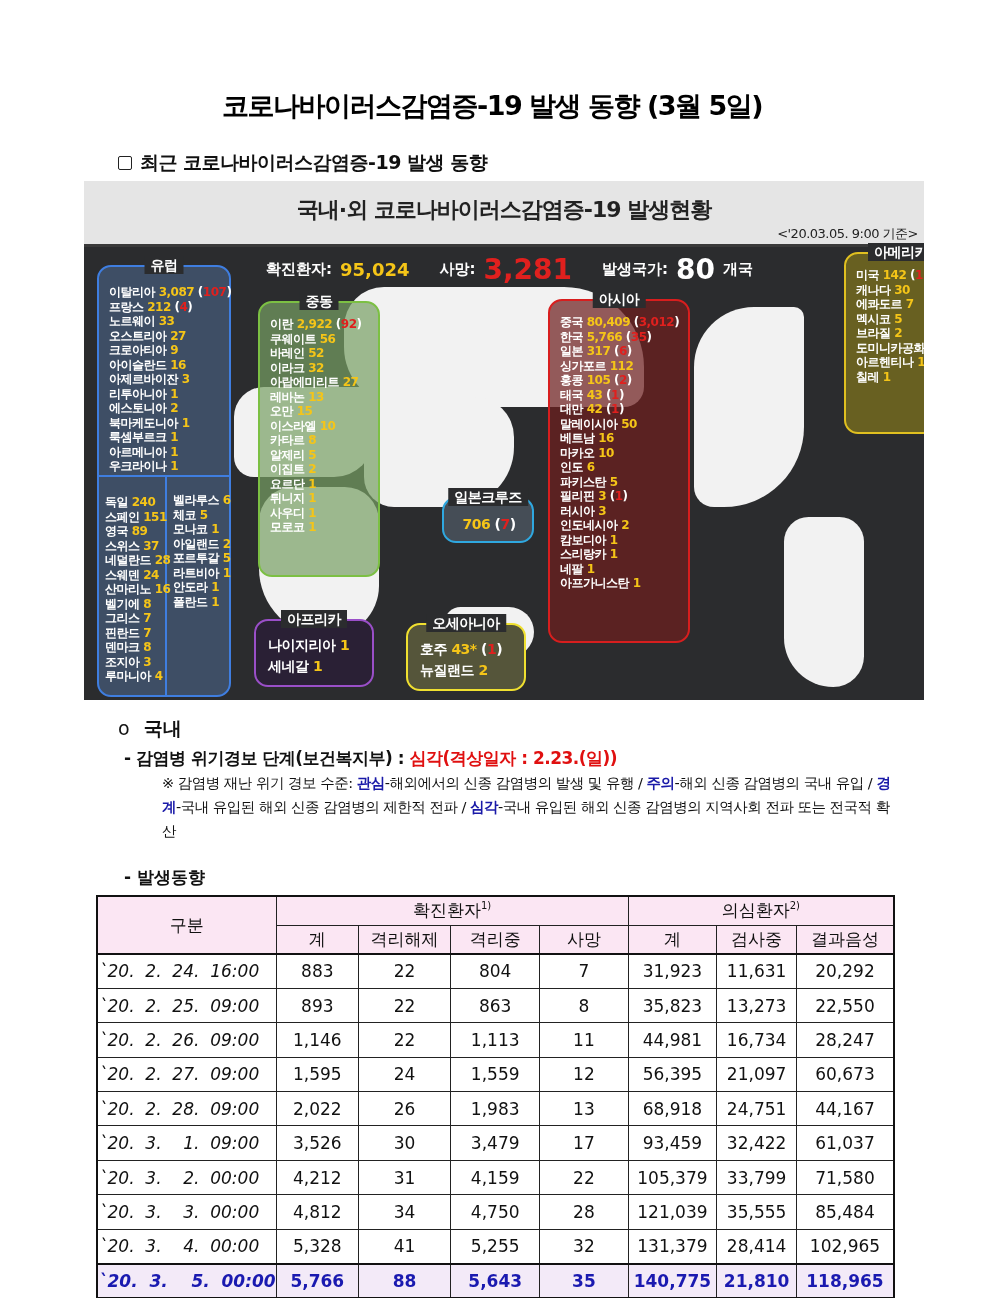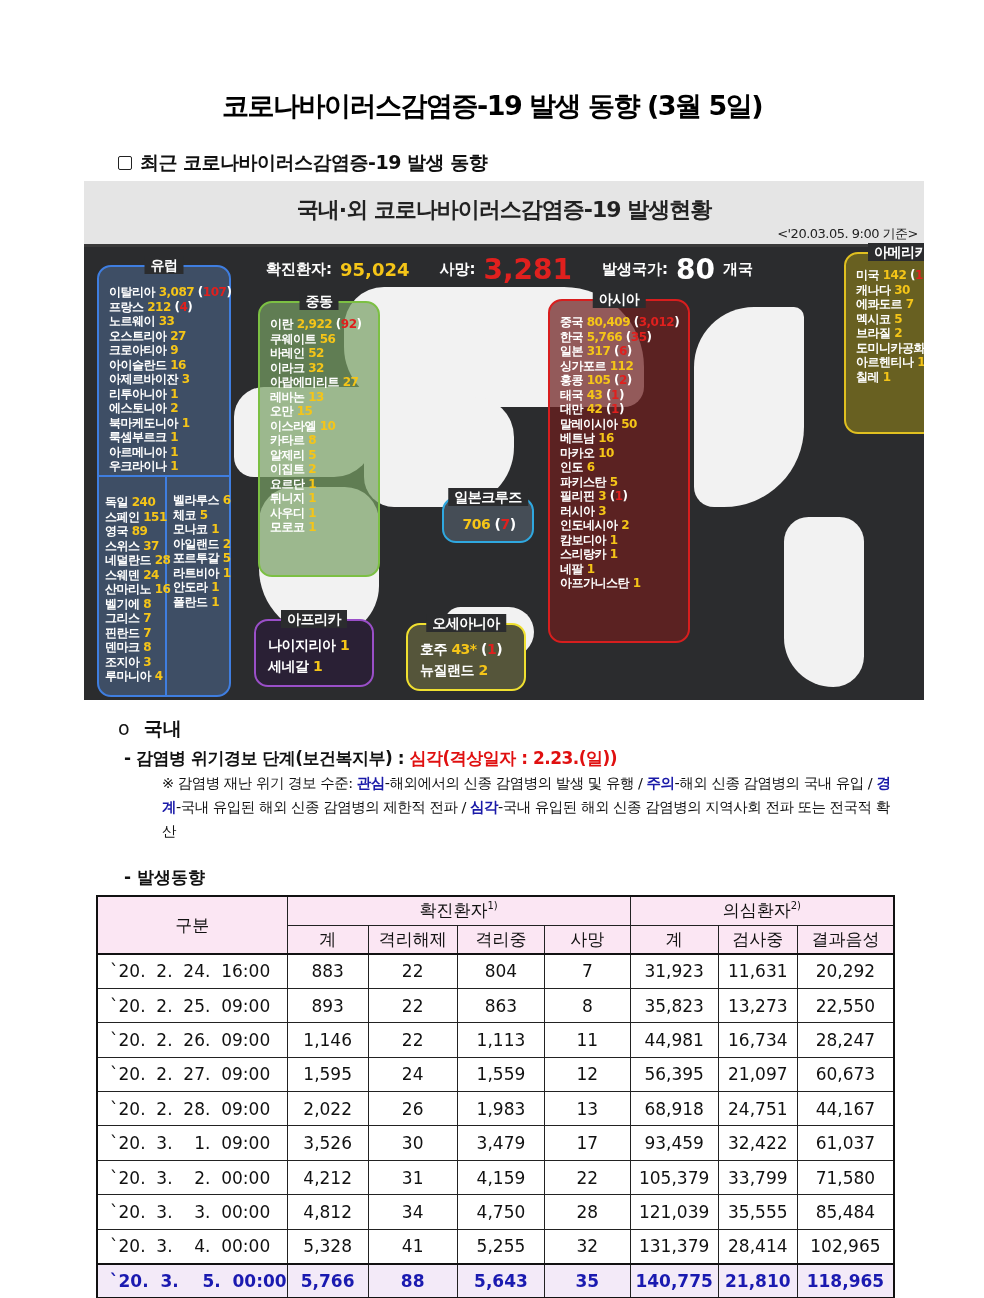--- a/index.html
+++ b/index.html
@@ -47,21 +47,21 @@
   .alert-line .red { color: #e01010; }
   .note { position: absolute; top: 771px; left: 162px; width: 738px; font-size: 14.5px; line-height: 24px; letter-spacing: -0.5px; color: #111; }
   .note .blue { color: #1a1aa8; font-weight: bold; }
   .trend-head { position: absolute; top: 866px; left: 124px; font-size: 17px; font-weight: bold; }
 
   table.trend { position: absolute; top: 895px; left: 96px; width: 799px; border-collapse: collapse; border: 2.5px solid #111; font-size: 17px; }
   table.trend th, table.trend td { border: 1px solid #222; text-align: center; height: 34.4px; font-weight: normal; padding: 0; }
   table.trend thead th { background: #fbe6f3; height: 29px; }
   table.trend thead tr:first-child th { border-bottom: 1px solid #222; }
   table.trend thead { border-bottom: 2.5px solid #111; }
-  table.trend td.date { text-align: left; padding-left: 12px; white-space: pre; }
+  table.trend td.date { text-align: left; padding-left: 1px; white-space: pre; font-style: italic; }
   table.trend tr.last td { background: #f3eaf8; color: #1a1ab0; font-weight: bold; border-top: 2px solid #111; }
   sup { font-size: 10px; }
 </style>
 </head>
 <body>
 
 <div class="doc-title">코로나바이러스감염증-19 발생 동향 (3월 5일)</div>
 
 <div class="section-head">
   <span class="sq-box"></span>

